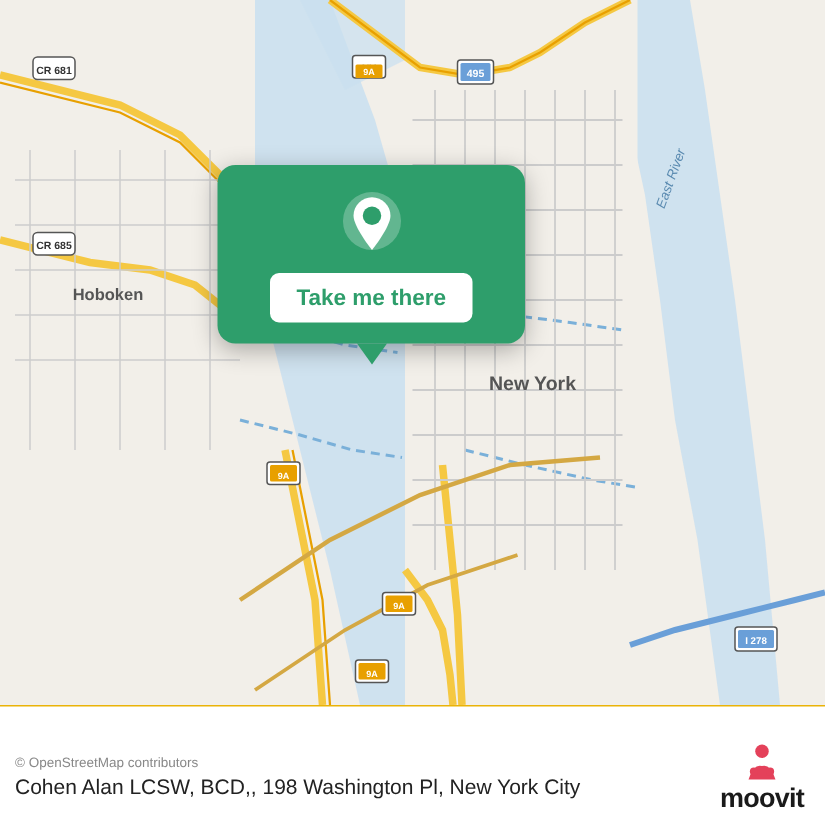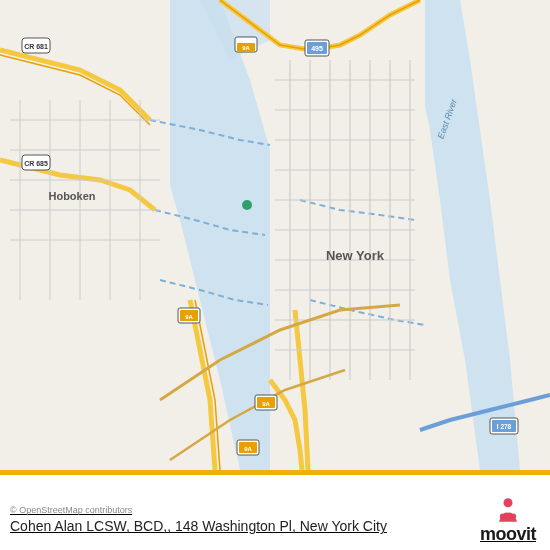--- a/index.html
+++ b/index.html
@@ -77,22 +77,21 @@
 
     
     #info-bar {
       width: 550px;
       height: 80px;
       background: white;
       display: flex;
       align-items: center;
       justify-content: space-between;
       padding: 16px 14px 0 10px;
-      border-top: 5px solid #eab308;
-      text-decoration: underline;
+      border-top: 1px solid #eab308;
     }
 
     #info-text {
       flex: 1;
       display: flex;
       flex-direction: column;
     }
 
     #osm-credit {
       font-size: 9px;
@@ -236,28 +235,37 @@
 
     <text x="450" y="120" text-anchor="middle" font-size="9" fill="#5a8ab0" font-style="italic" transform="rotate(-70, 450, 120)">East River</text>
 
     <text x="72" y="200" text-anchor="middle" font-size="11" fill="#555" font-weight="bold">Hoboken</text>
 
     <text x="355" y="260" text-anchor="middle" font-size="13" fill="#555" font-weight="bold">New York</text>
 
     <circle cx="247" cy="205" r="5" fill="#2e9e6b"></circle>
   </svg>
 
+  <div id="popup">
+
+    <svg class="pin-icon" viewBox="0 0 44 50" fill="none" xmlns="http://www.w3.org/2000/svg">
+      <ellipse cx="22" cy="22" rx="22" ry="22" fill="white" opacity="0.25"></ellipse>
+      <path d="M22 4C14.268 4 8 10.268 8 18C8 26.5 22 44 22 44C22 44 36 26.5 36 18C36 10.268 29.732 4 22 4Z" fill="white"></path>
+      <circle cx="22" cy="18" r="7" fill="#2e9e6b"></circle>
+    </svg>
+    <button id="take-me-btn">Take me there</button>
+  </div>
 </div>
 
 <div id="info-bar">
   <div id="info-text">
     <span id="osm-credit">
       <span>© OpenStreetMap contributors</span>
     </span>
-    <span id="location-name">Cohen Alan LCSW, BCD,, 148 Washington Pl, New York City</span>
+    <span id="location-name">Cohen Alan LCSW, BCD,, 198 Washington Pl, New York City</span>
   </div>
 
   <div id="moovit-logo">
 
     <svg class="moovit-icon" viewBox="0 0 40 30" xmlns="http://www.w3.org/2000/svg">
       <circle cx="20" cy="7" r="5" fill="#e4415a"></circle>
       <path d="M10 28 Q14 16 20 18 Q26 16 30 28" fill="#e4415a"></path>
       <circle cx="14" cy="22" r="3" fill="#e4415a"></circle>
       <circle cx="26" cy="22" r="3" fill="#e4415a"></circle>
     </svg>

